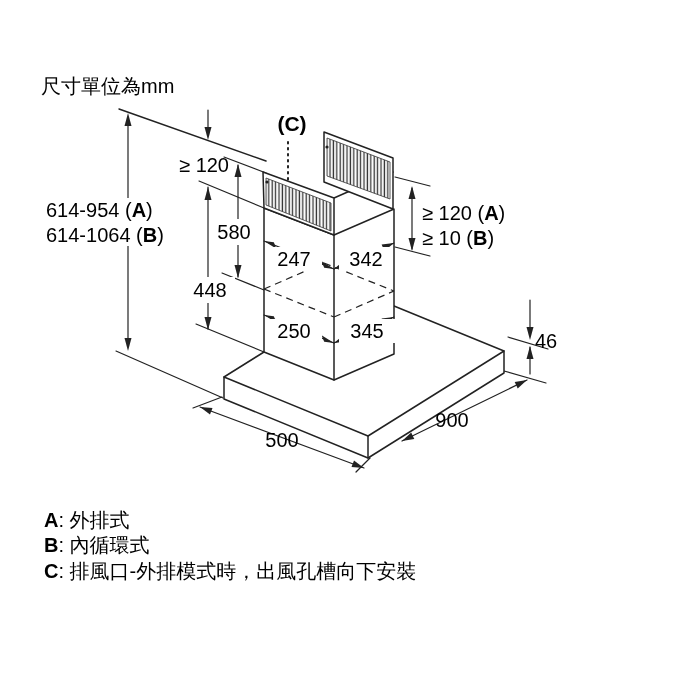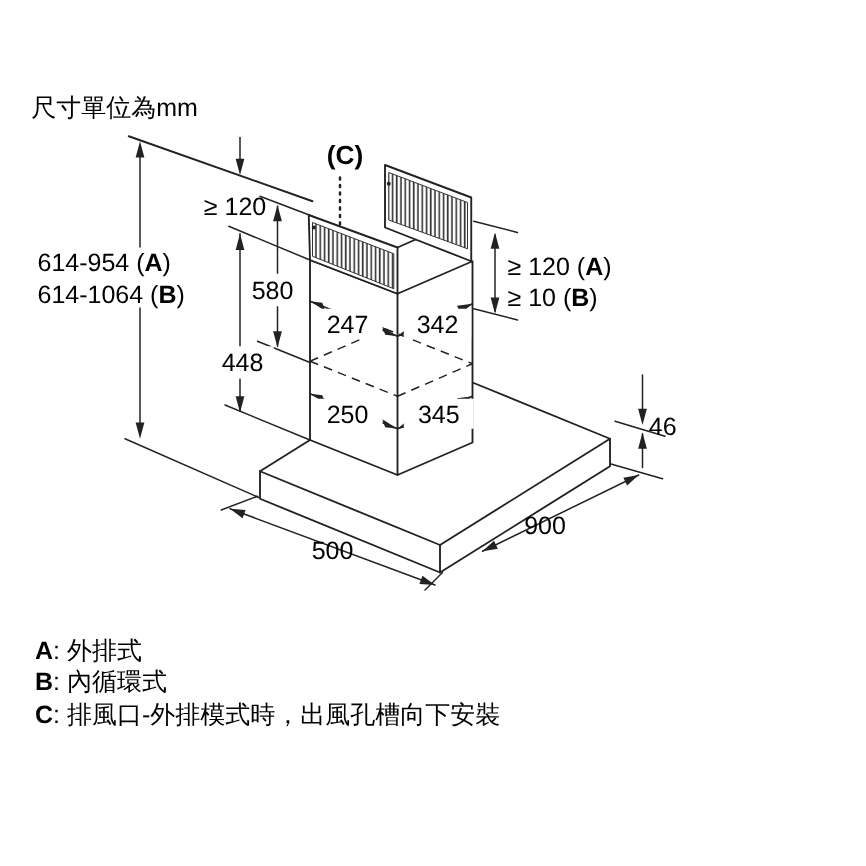--- a/index.html
+++ b/index.html
@@ -1,17 +1,17 @@
 <!DOCTYPE html>
 <html><head>
 <meta charset="utf-8">
 <style>
   html,body{margin:0;padding:0;background:#fff;}
   .stage{position:relative;width:561px;height:693px;background:#fff;overflow:hidden;
-         font-family:"Liberation Sans", sans-serif;}
+         font-family:"Liberation Sans", sans-serif;margin-left:16px;}
   svg{display:block}
   text{fill:#000;font-family:"Liberation Sans", sans-serif;}
   .obj{stroke:#222;stroke-width:1.5;fill:none;stroke-linejoin:round;stroke-linecap:round;}
   .objf{stroke:#222;stroke-width:1.5;fill:#fff;stroke-linejoin:round;}
   .dim{stroke:#222;stroke-width:1.2;fill:none;stroke-linecap:round;}
   .dash{stroke:#222;stroke-width:1.2;fill:none;stroke-dasharray:7 5;}
   .dot{stroke:#222;stroke-width:2;fill:none;stroke-dasharray:1.5 4.5;stroke-linecap:round;}
   .arr{fill:#222;stroke:none;}
   .t20{font-size:20px;}
   .t21{font-size:21px;}

